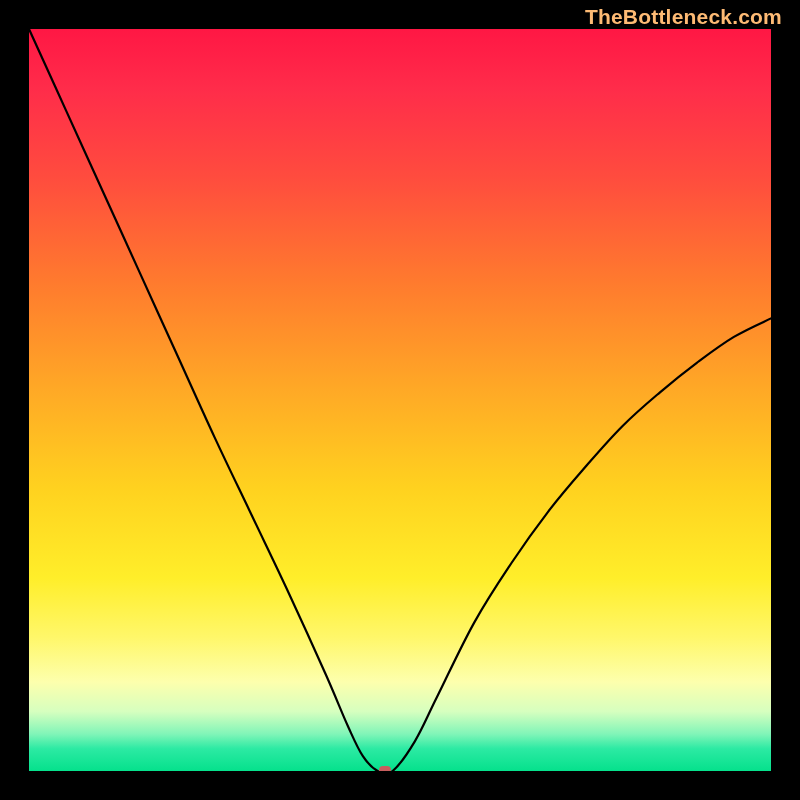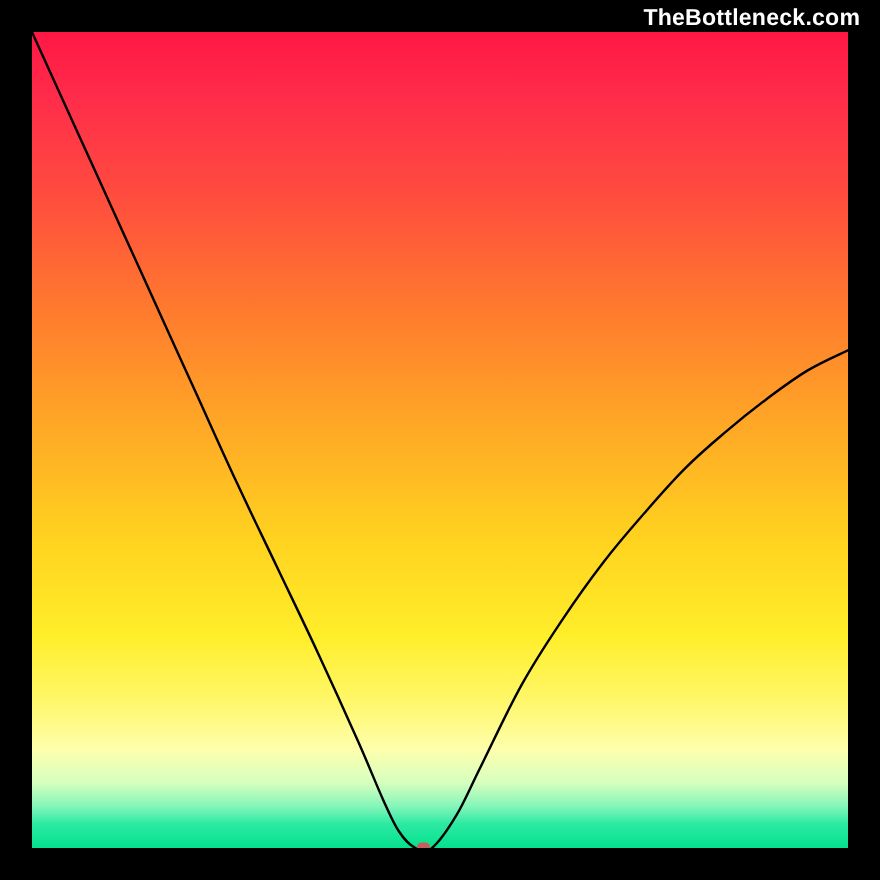--- a/index.html
+++ b/index.html
@@ -9,21 +9,21 @@
     height: 800px;
     background: #000;
     position: relative;
     font-family: Arial, sans-serif;
   }
   .watermark {
     position: absolute;
     top: 5px;
     right: 18px;
     font-size: 21px;
-    color: #ffffff;
+    color: #fdba74;
     font-weight: bold;
     letter-spacing: 0.2px;
     z-index: 10;
   }
   .plot-area {
     position: absolute;
     left: 29px;
     top: 29px;
     width: 742px;
     height: 742px;

